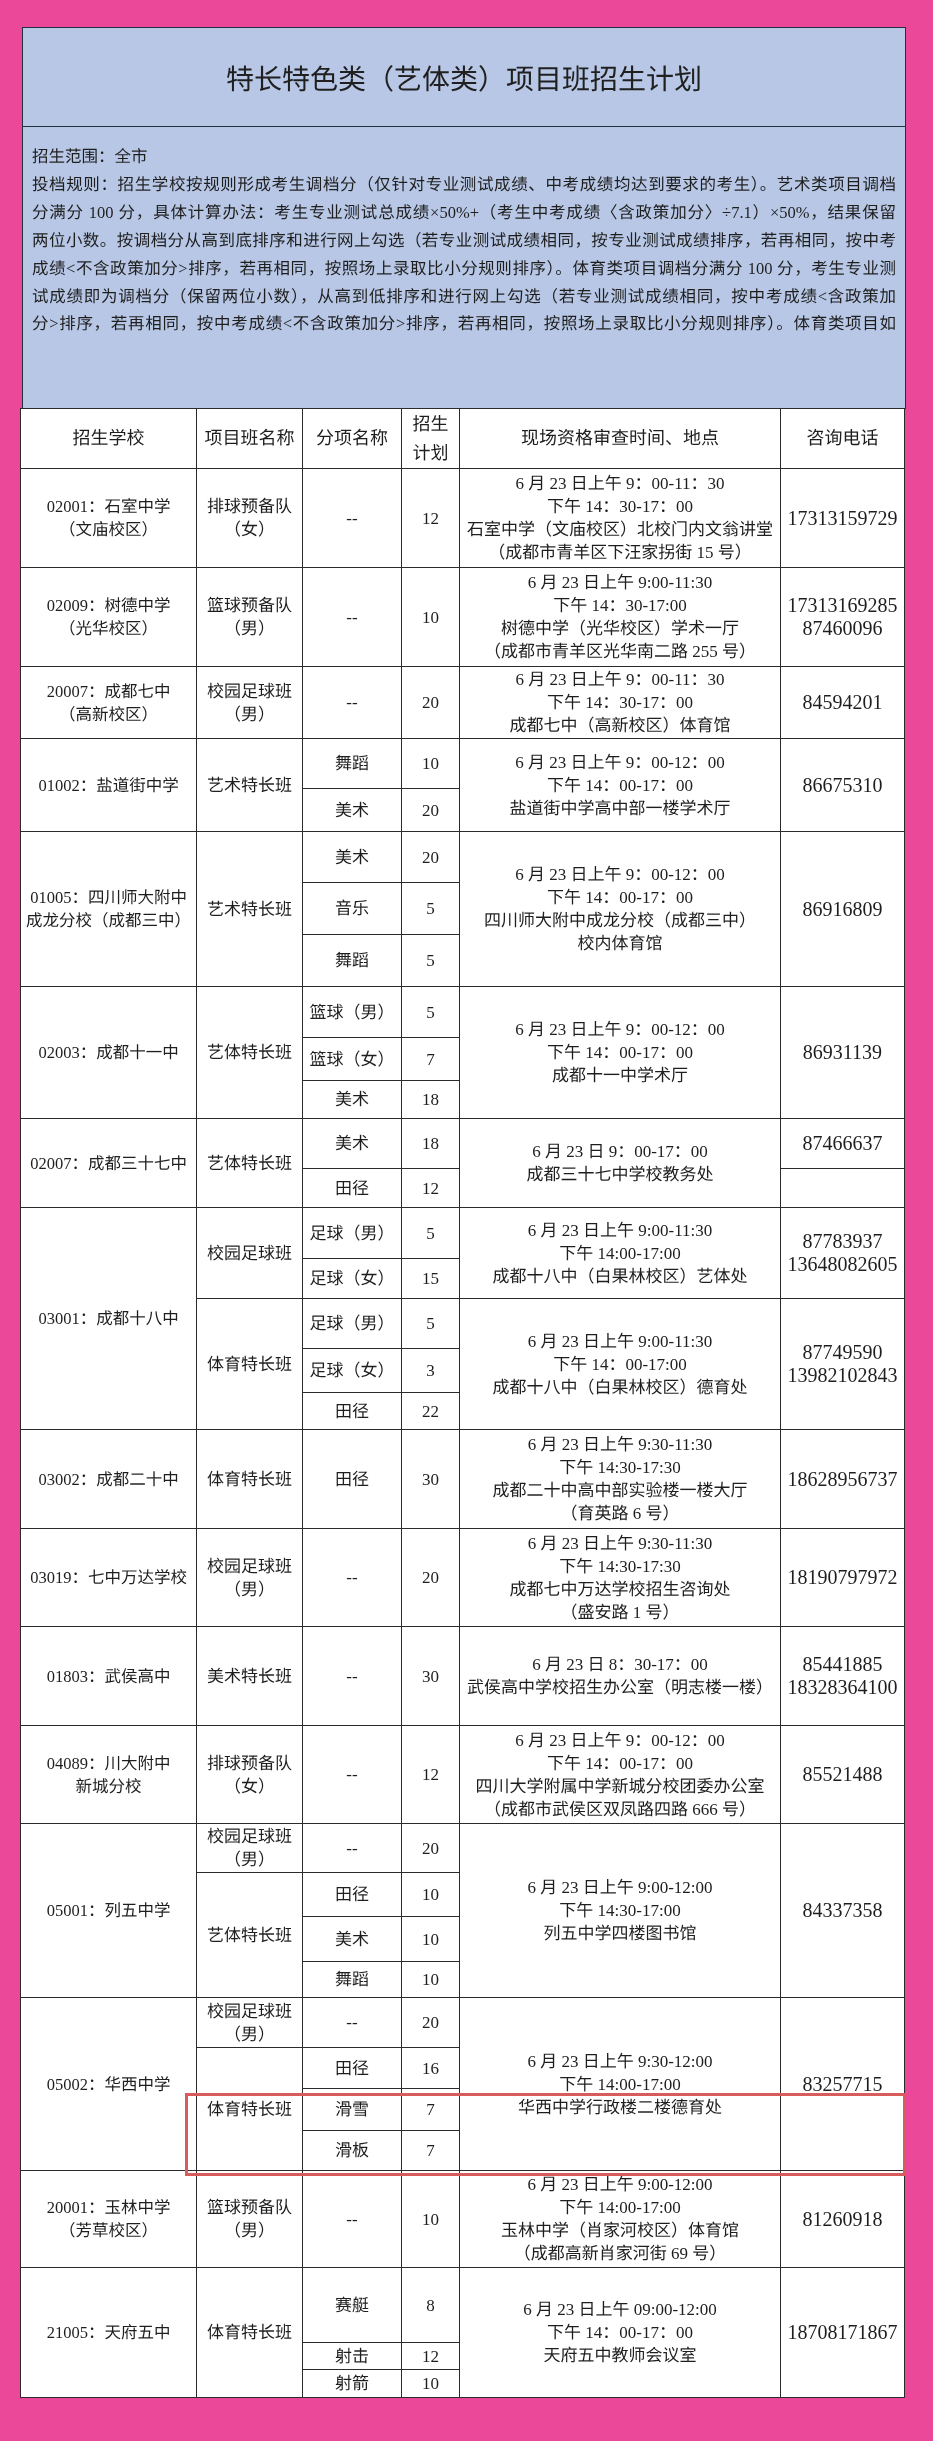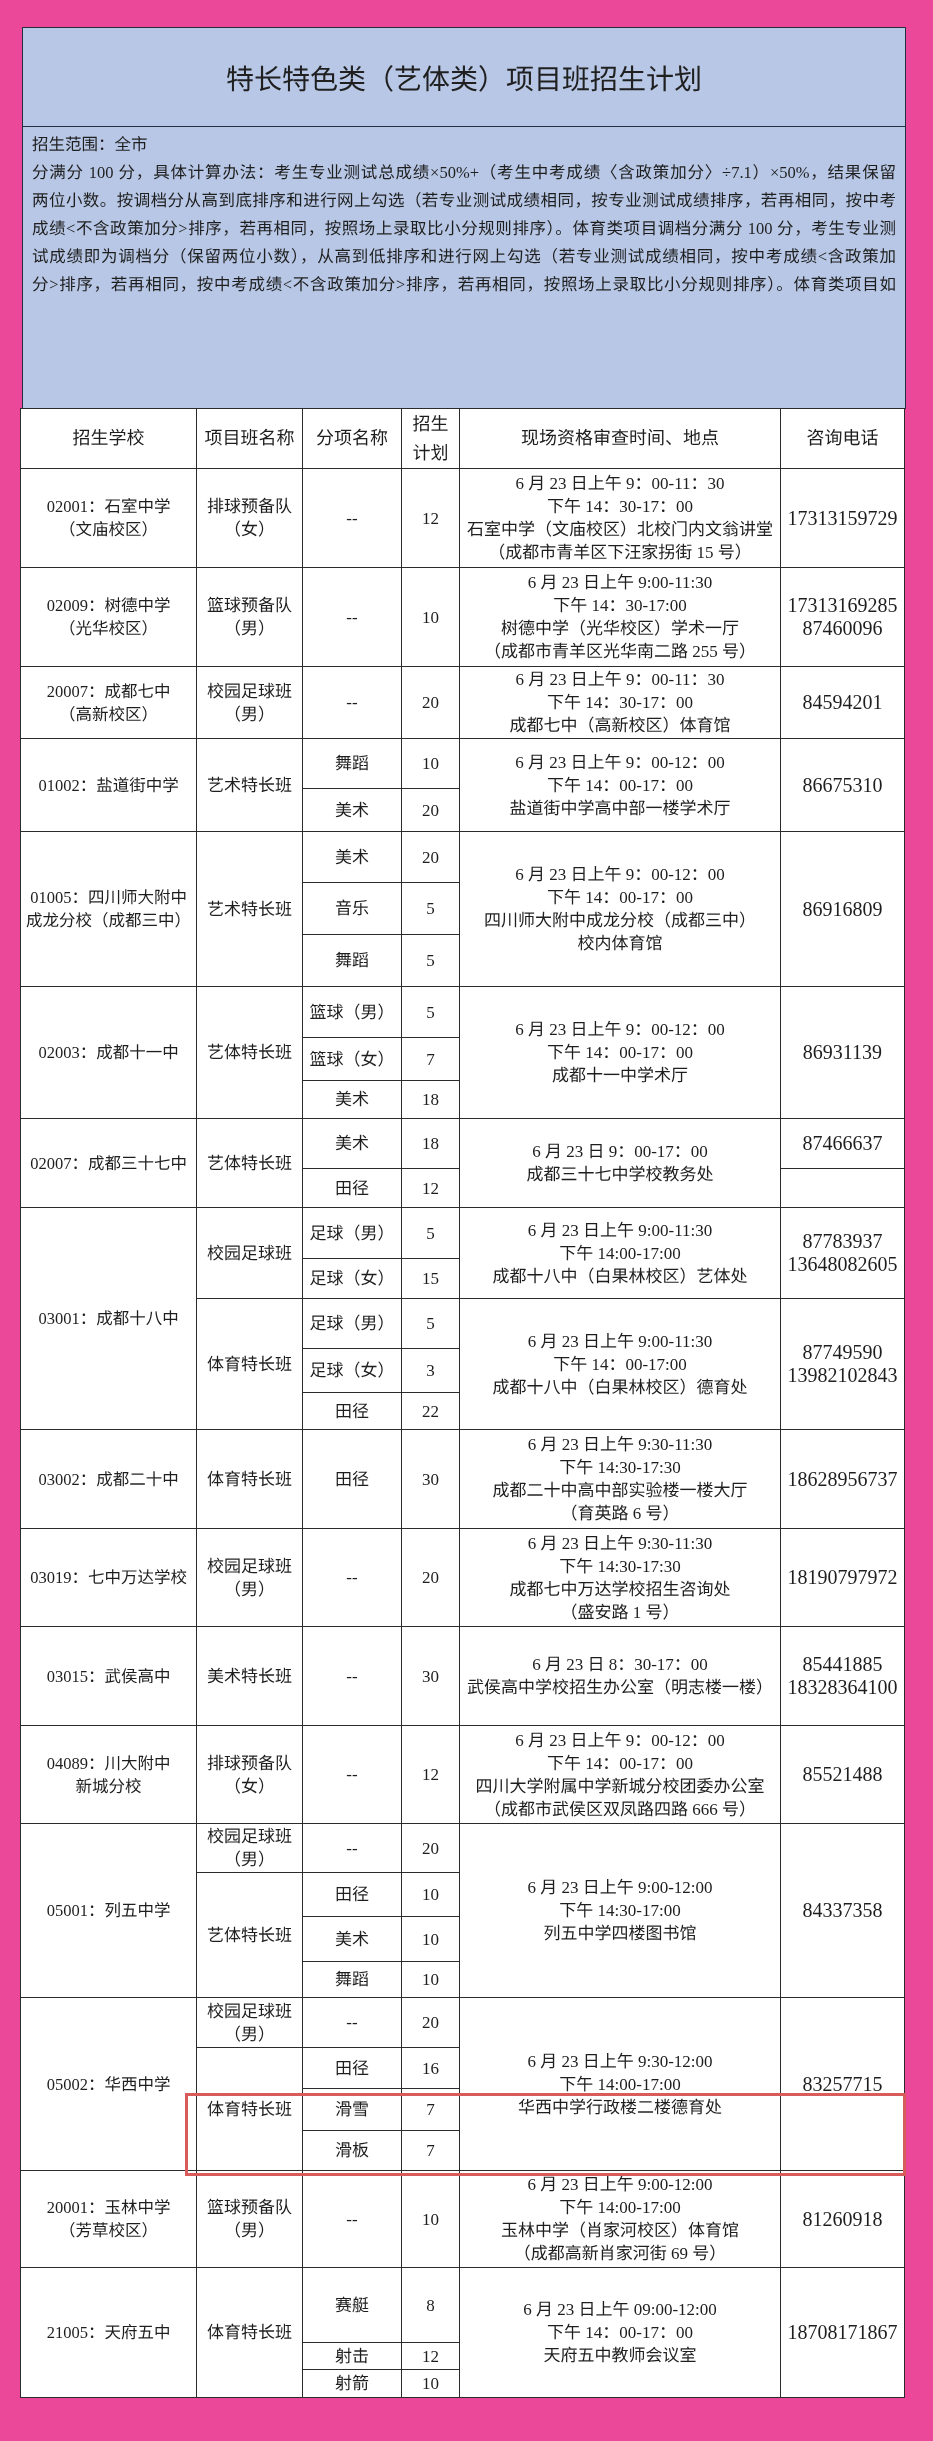--- a/index.html
+++ b/index.html
@@ -9,21 +9,21 @@
 
   .title-box {
     position: absolute; left: 22px; top: 27px; width: 884px; height: 100px;
     background: #b7c7e5; border: 1px solid #25303f;
     display: flex; align-items: center; justify-content: center;
     font-family: "Liberation Serif", sans-serif; font-size: 28px; color: #202020;
   }
   .info-box {
     position: absolute; left: 22px; top: 126px; width: 884px; height: 283px;
     background: #b7c7e5; border: 1px solid #25303f;
-    padding: 4px 9px;
+    padding: 16px 9px;
     font-family: "Liberation Serif", sans-serif; font-size: 16.5px; line-height: 27.9px; color: #1e1e1e;
   }
   .info-line { display: block; text-align: left; }
   .info-line.full { text-align: justify; text-align-last: justify; }
 
   table.grid {
     position: absolute; left: 20px; top: 408px; width: 884px;
     border-collapse: collapse; table-layout: fixed;
     font-size: 17px; line-height: 23px; background: #ffffff;
   }
@@ -46,20 +46,21 @@
 <body>
 
 <div id="page">
 
   <div class="title-box">
     <span>特长特色类（艺体类）项目班招生计划</span>
   </div>
 
   <div class="info-box">
     <span class="info-line">招生范围：全市</span>
+    <span class="info-line full">投档规则：招生学校按规则形成考生调档分（仅针对专业测试成绩、中考成绩均达到要求的考生）。艺术类项目调档</span>
     <span class="info-line full">分满分 100 分，具体计算办法：考生专业测试总成绩×50%+（考生中考成绩〈含政策加分〉÷7.1）×50%，结果保留</span>
     <span class="info-line full">两位小数。按调档分从高到底排序和进行网上勾选（若专业测试成绩相同，按专业测试成绩排序，若再相同，按中考</span>
     <span class="info-line full">成绩&lt;不含政策加分&gt;排序，若再相同，按照场上录取比小分规则排序）。体育类项目调档分满分 100 分，考生专业测</span>
     <span class="info-line full">试成绩即为调档分（保留两位小数），从高到低排序和进行网上勾选（若专业测试成绩相同，按中考成绩&lt;含政策加</span>
     <span class="info-line full">分&gt;排序，若再相同，按中考成绩&lt;不含政策加分&gt;排序，若再相同，按照场上录取比小分规则排序）。体育类项目如</span>
   </div>
 
   <table class="grid">
     <colgroup>
       <col style="width:176px">
@@ -246,21 +247,21 @@
       <td>--</td>
       <td class="plan">20</td>
       <td>6 月 23 日上午 9:30-11:30
 下午 14:30-17:30
 成都七中万达学校招生咨询处
 （盛安路 1 号）</td>
       <td class="phone">18190797972</td>
     </tr>
 
     <tr style="height:99px">
-      <td class="school">03015：武侯高中</td>
+      <td class="school">01803：武侯高中</td>
       <td>美术特长班</td>
       <td>--</td>
       <td class="plan">30</td>
       <td>6 月 23 日 8：30-17：00
 武侯高中学校招生办公室（明志楼一楼）</td>
       <td class="phone">85441885
 18328364100</td>
     </tr>
 
     <tr style="height:98px">

